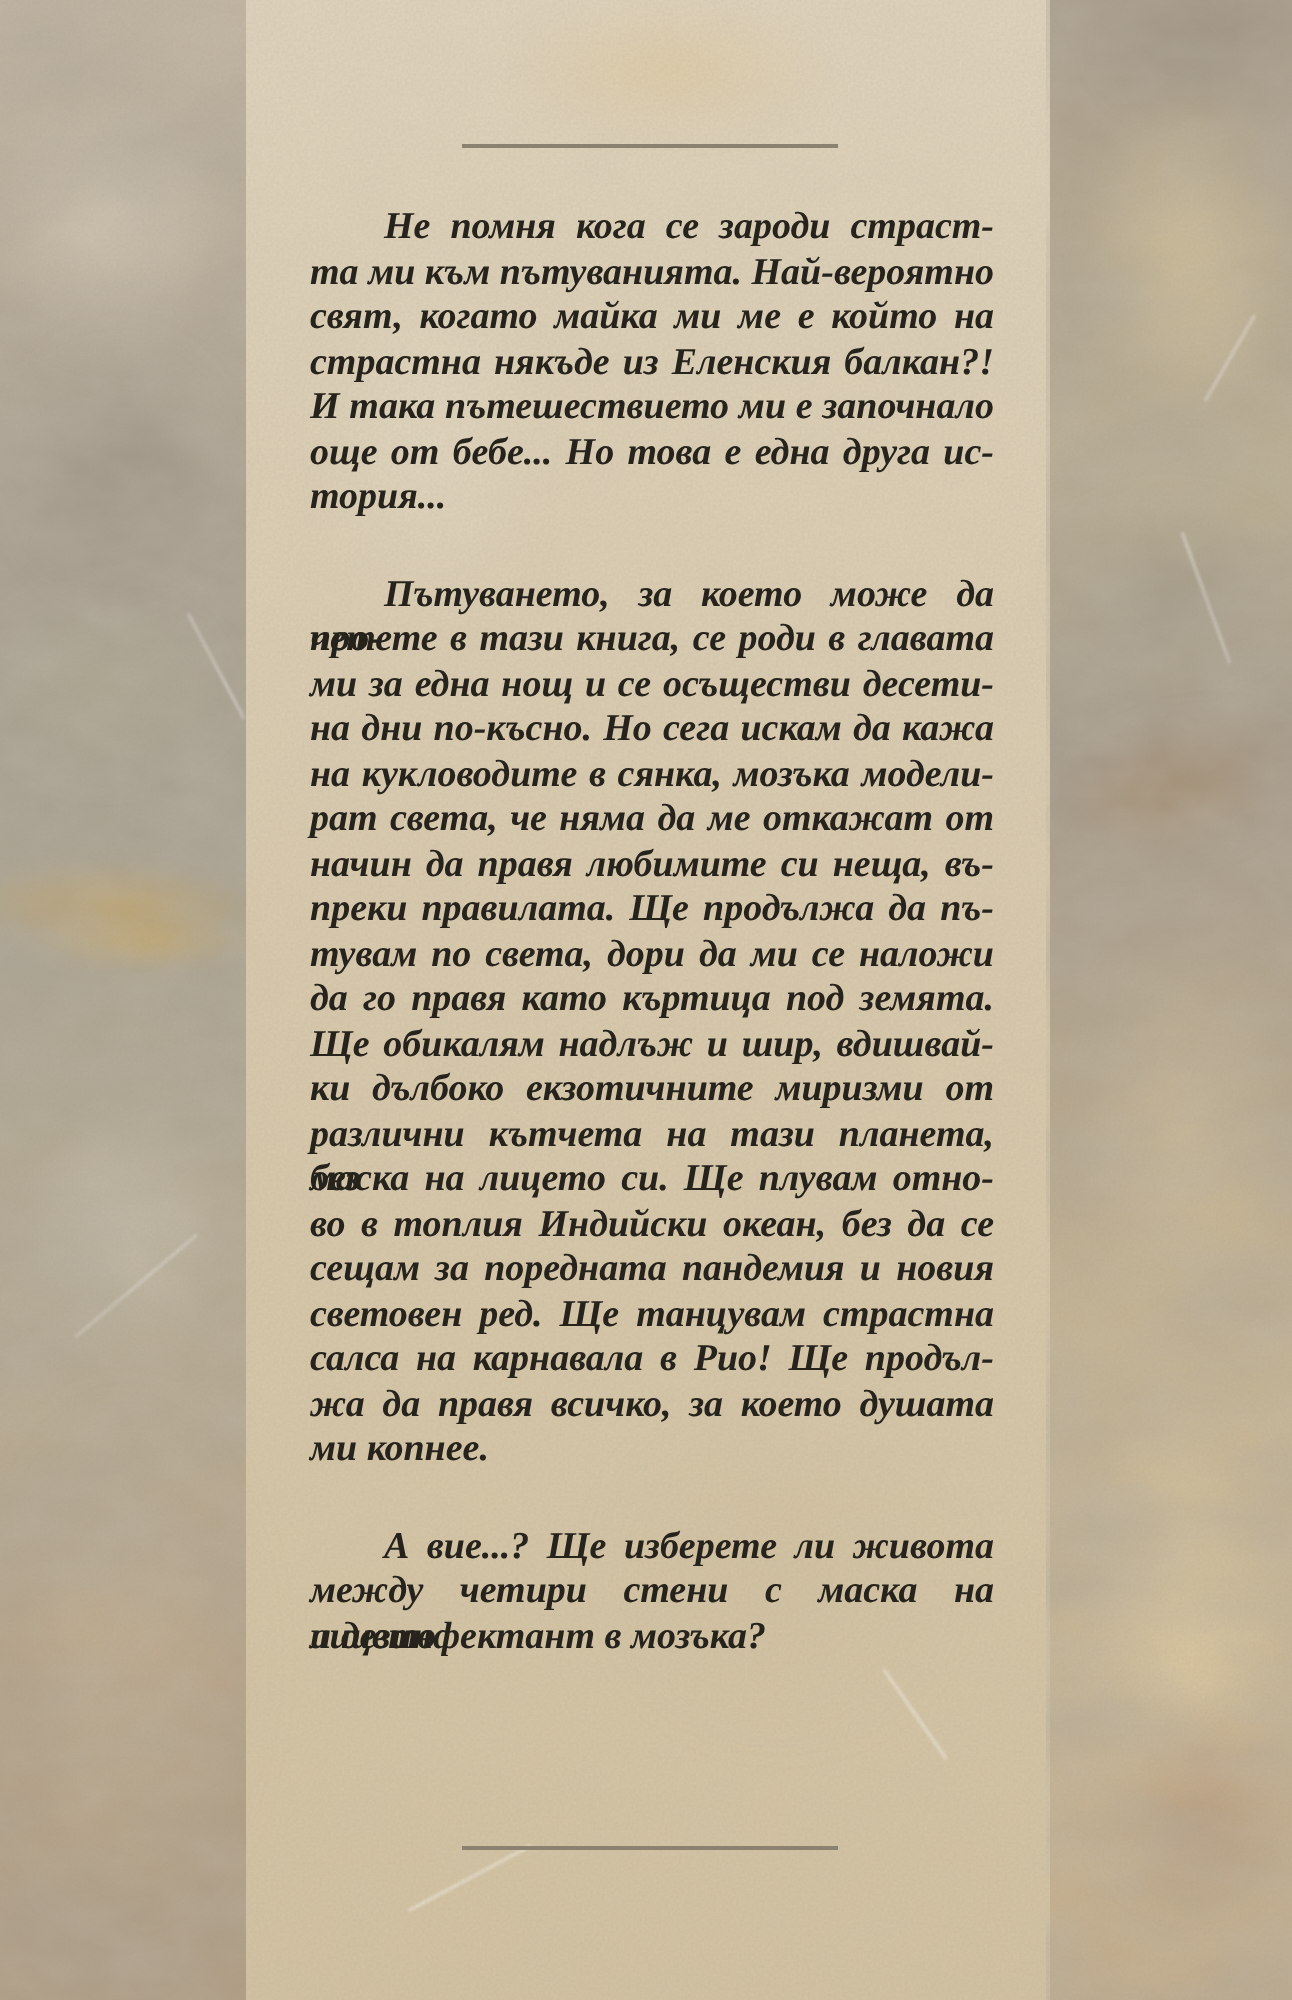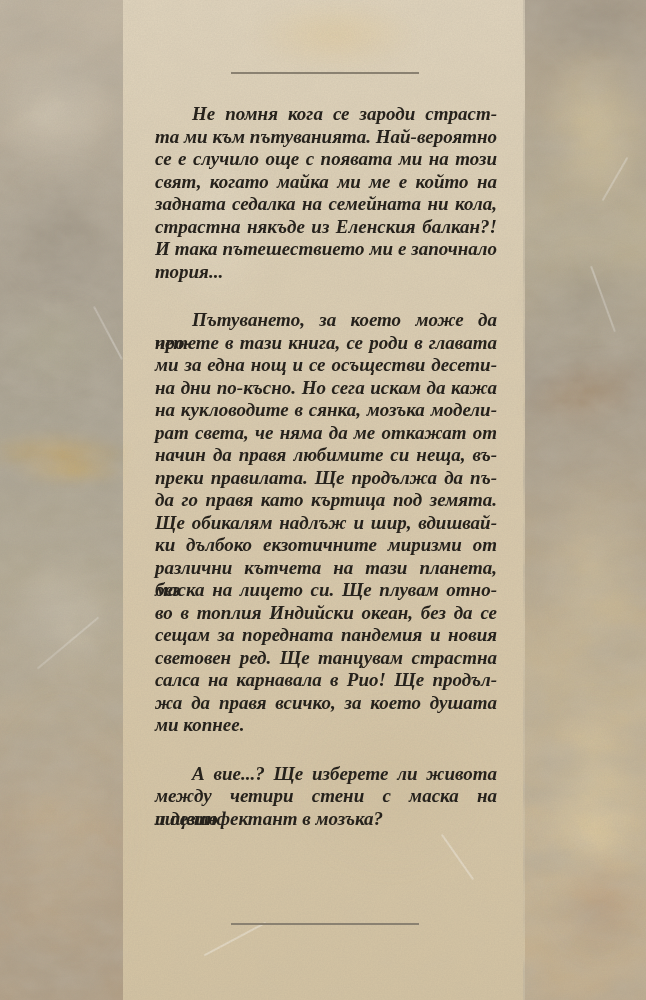--- a/index.html
+++ b/index.html
@@ -96,36 +96,36 @@
   <rect x="0" y="0" width="646" height="1000" filter="url(#grain)" opacity="0.5"></rect>
 </svg>
 
 <div class="rule rule-top"></div>
 <div class="rule rule-bottom"></div>
 
 <div class="text-block">
     <div class="para">
       <div class="line first">Не помня кога се зароди страст-</div>
       <div class="line">та ми към пътуванията. Най-вероятно</div>
-      <div class="line">се е случило още с появата ми на този</div>
       <div class="line">свят, когато майка ми ме е който на</div>
-      <div class="line">задната седалка на семейната ни кола,</div>
       <div class="line">страстна някъде из Еленския балкан?!</div>
       <div class="line">И така пътешествието ми е започнало</div>
+      <div class="line">още от бебе... Но това е една друга ис-</div>
       <div class="line last">тория...</div>
     </div>
     <div class="para">
       <div class="line first">Пътуването, за което може да про-</div>
       <div class="line">четете в тази книга, се роди в главата</div>
       <div class="line">ми за една нощ и се осъществи десети-</div>
       <div class="line">на дни по-късно. Но сега искам да кажа</div>
       <div class="line">на кукловодите в сянка, мозъка модели-</div>
       <div class="line">рат света, че няма да ме откажат от</div>
       <div class="line">начин да правя любимите си неща, въ-</div>
       <div class="line">преки правилата. Ще продължа да пъ-</div>
+      <div class="line">тувам по света, дори да ми се наложи</div>
       <div class="line">да го правя като къртица под земята.</div>
       <div class="line">Ще обикалям надлъж и шир, вдишвай-</div>
       <div class="line">ки дълбоко екзотичните миризми от</div>
       <div class="line">различни кътчета на тази планета, без</div>
       <div class="line">маска на лицето си. Ще плувам отно-</div>
       <div class="line">во в топлия Индийски океан, без да се</div>
       <div class="line">сещам за поредната пандемия и новия</div>
       <div class="line">световен ред. Ще танцувам страстна</div>
       <div class="line">салса на карнавала в Рио! Ще продъл-</div>
       <div class="line">жа да правя всичко, за което душата</div>

